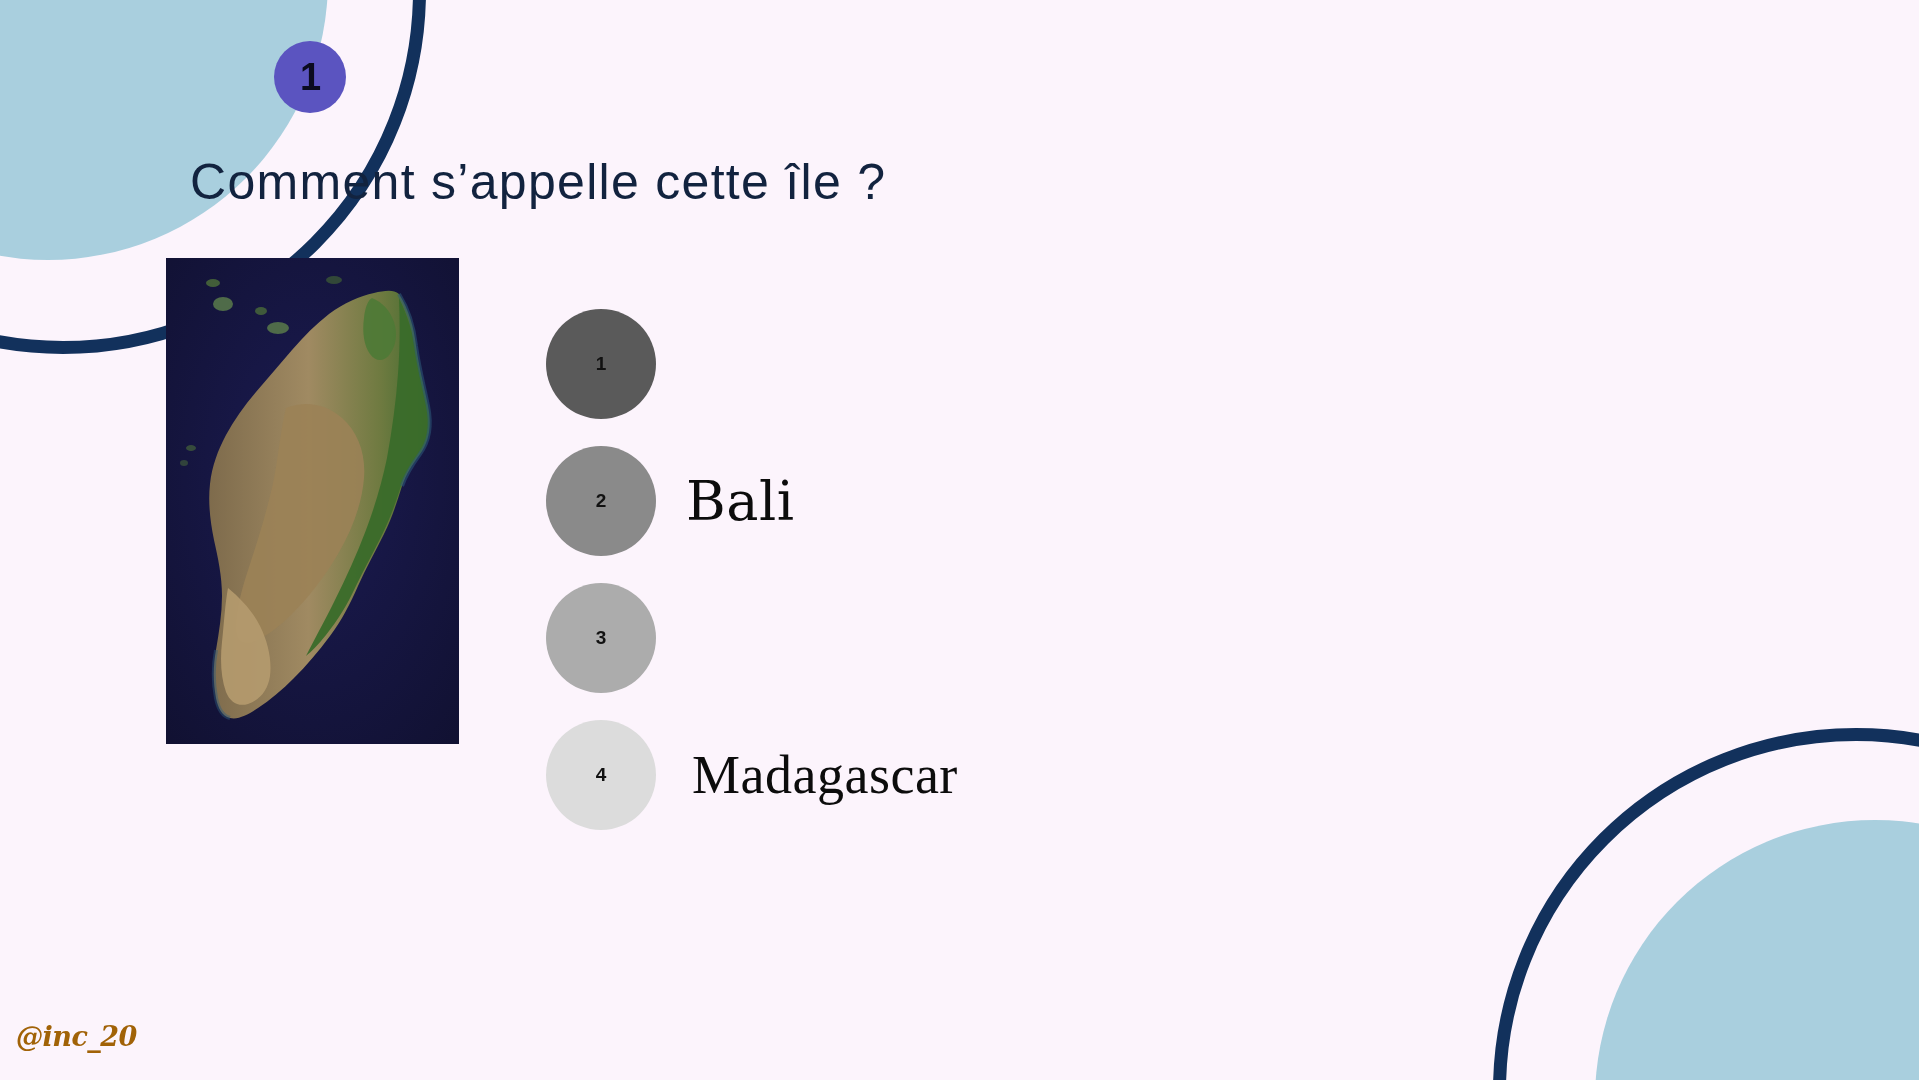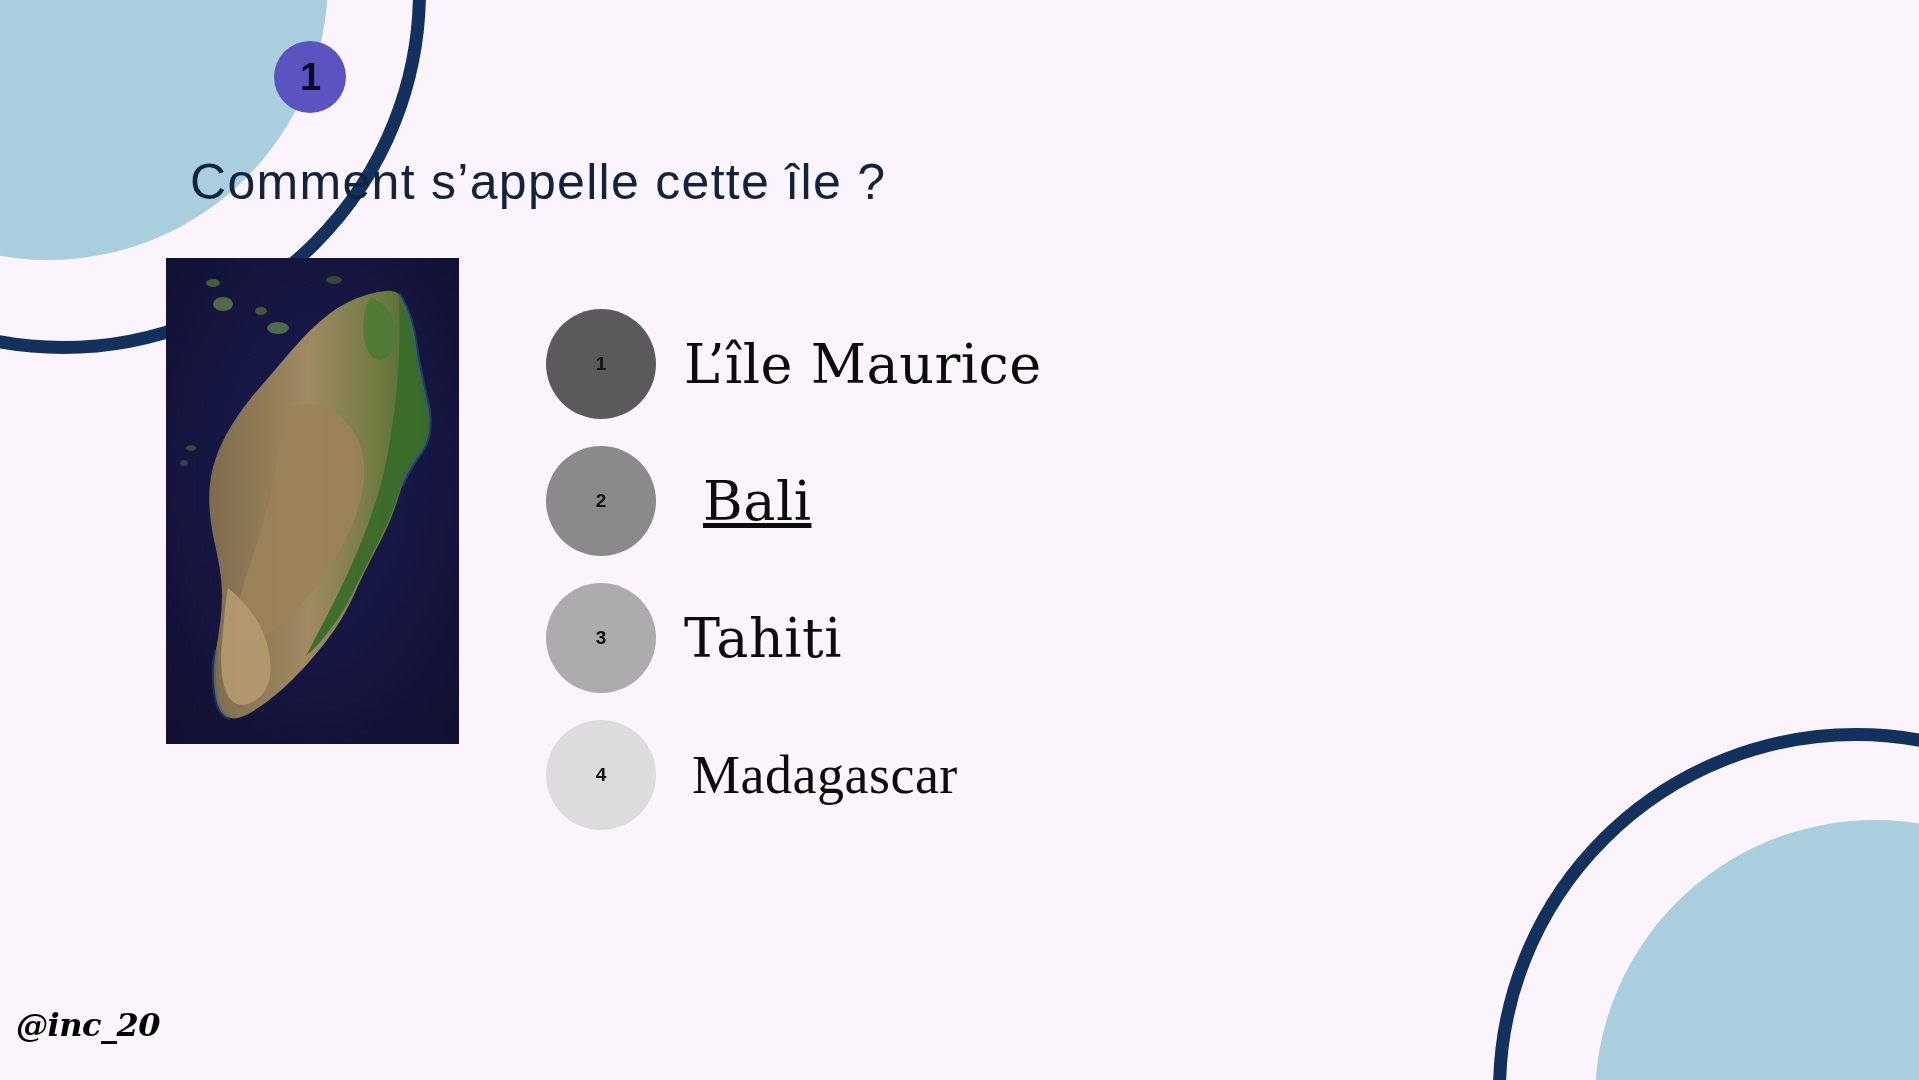--- a/index.html
+++ b/index.html
@@ -141,26 +141,26 @@
     font-size: 54px;
     color: #0C0C0C;
     letter-spacing: 0.5px;
     white-space: nowrap;
   }
 
   
   .watermark {
     position: absolute;
     left: 16px;
-    bottom: 36px;
+    bottom: 28px;
     font-family: "DejaVu Serif", "Liberation Serif", serif;
     font-style: italic;
     font-weight: bold;
-    font-size: 32px;
-    color: #000000;
+    font-size: 27px;
+    color: #a16207;
     letter-spacing: -0.5px;
   }
 </style>
 </head>
 <body>
 
 <div id="slide">
 
   <div class="deco tl-blob"></div>
   <div class="deco tl-ring"></div>
@@ -266,35 +266,33 @@
       <path d="M64 460 C 56 458, 52 450, 50 440 C 47 424, 47 408, 50 392" fill="none" stroke="#2E5B7A" stroke-width="4" opacity="0.45"></path>
     </svg>
   </div>
 
   <div class="answers">
 
     <div class="answer-row">
       <div class="answer-bullet" style="background:#5A5A5A;">
         <span>1</span>
       </div>
-      <div class="answer-label">L’île Maurice</div>
     </div>
 
     <div class="answer-row">
       <div class="answer-bullet" style="background:#8A8A8A;">
         <span>2</span>
       </div>
-      <div class="answer-label" style="margin-left:47px;text-decoration:underline;">Bali</div>
+      <div class="answer-label" style="margin-left:30px;">Bali</div>
     </div>
 
     <div class="answer-row">
       <div class="answer-bullet" style="background:#ACACAC;">
         <span>3</span>
       </div>
-      <div class="answer-label">Tahiti</div>
     </div>
 
     <div class="answer-row">
       <div class="answer-bullet" style="background:#DCDCDC;">
         <span>4</span>
       </div>
       <div class="answer-label" style="margin-left:36px;font-family:Liberation Serif, serif;">Madagascar</div>
     </div>
 
   </div>

